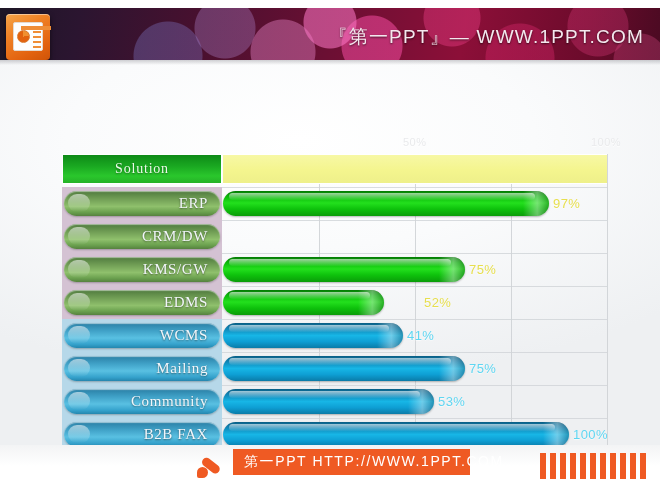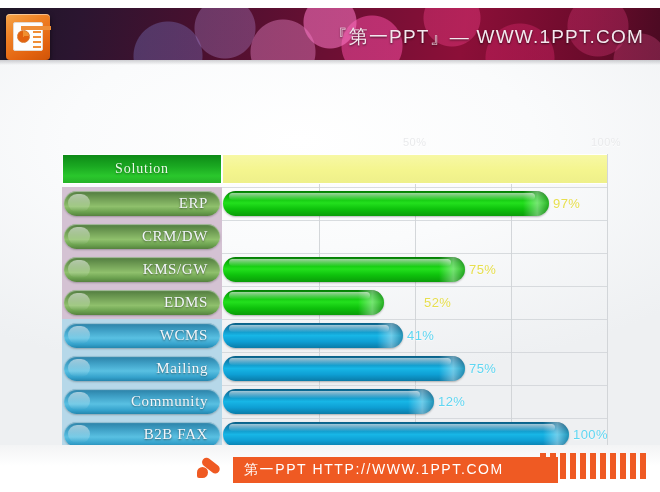--- a/index.html
+++ b/index.html
@@ -190,21 +190,21 @@
     position:absolute; left:7px; top:2px; width:20px; height:9px;
     background:#ef5a23; border-radius:5px;
     transform:rotate(38deg); transform-origin:left center;
     border:2px solid #ef5a23;
   }
   .pen-icon .tip{
     position:absolute; left:1px; top:14px; width:11px; height:11px;
     background:#ef5a23; border-radius:50% 50% 50% 2px;
   }
   .footer-bar{
-    position:absolute; left:233px; top:12px; width:325px; height:26px;
+    position:absolute; left:233px; top:4px; width:237px; height:26px;
     background:#ef5a23;
     color:#ffffff; font-size:14px; letter-spacing:1.6px;
     font-family:"Liberation Sans", sans-serif;
     display:flex; align-items:center; padding-left:11px;
     white-space:nowrap;
   }
   .stripes{
     position:absolute; left:540px; top:8px; width:118px; height:26px;
     display:flex; gap:4px;
   }
@@ -330,21 +330,21 @@
         <div class="row blue" style="top: 231px;">
           <div class="labelcell">
             <div class="pill">Community</div>
           </div>
           <div class="track">
             <div class="bar b" style="width: 211px;">
               <div class="gloss"></div>
               <div class="capdark"></div>
               <div class="cap"></div>
             </div>
-            <div class="bar-val" style="left: 215px;">12%</div>
+            <div class="bar-val" style="left: 215px;">53%</div>
           </div>
         </div>
         <div class="row blue" style="top: 264px;">
           <div class="labelcell">
             <div class="pill">B2B FAX</div>
           </div>
           <div class="track">
             <div class="bar b" style="width: 346px;">
               <div class="gloss"></div>
               <div class="capdark"></div>

